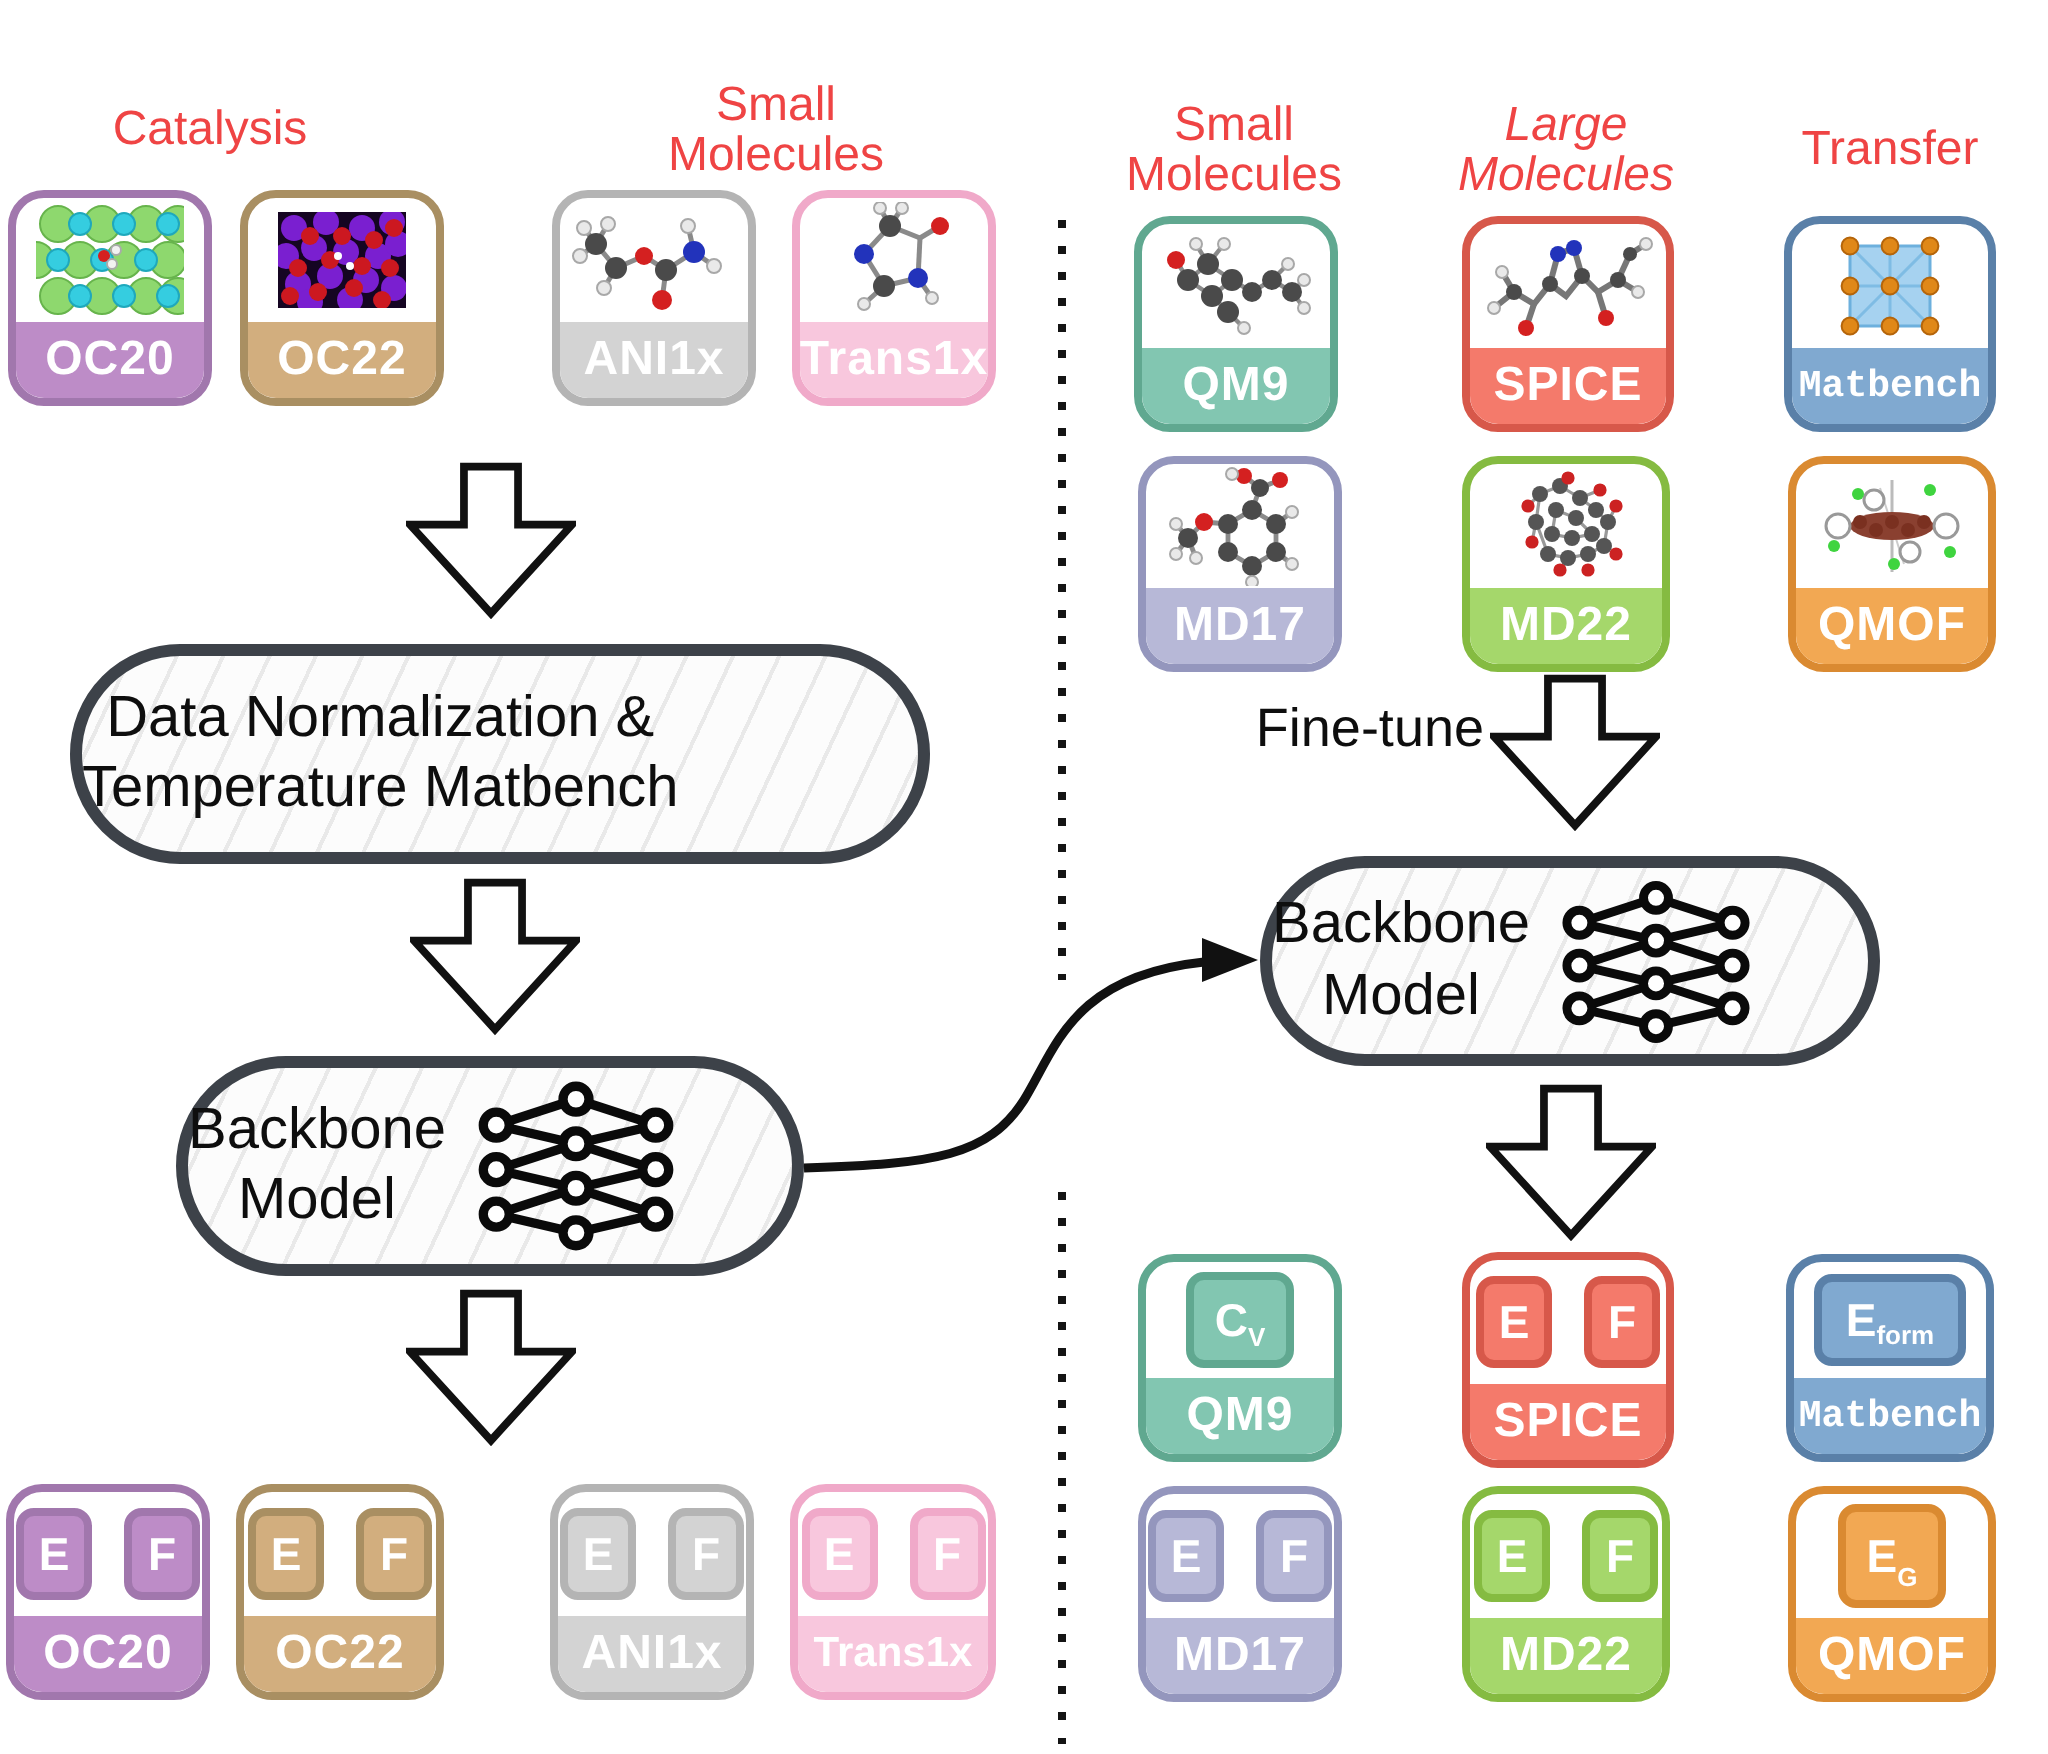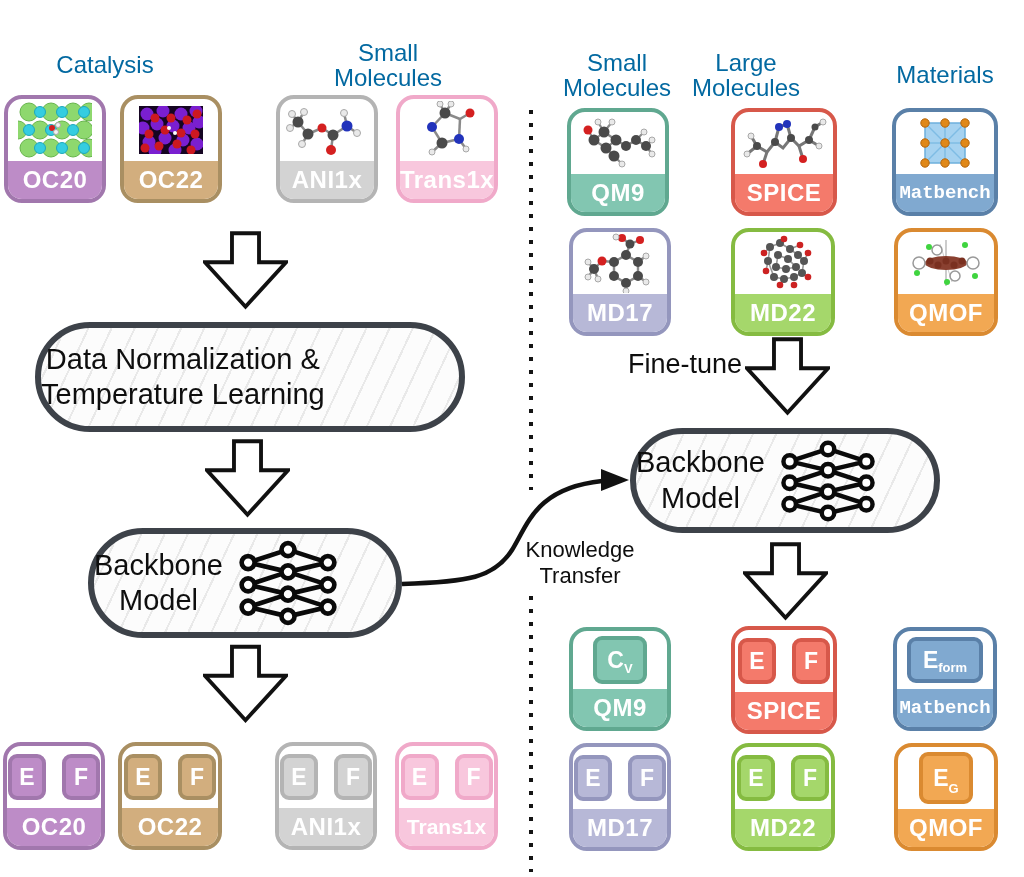--- a/index.html
+++ b/index.html
@@ -1,20 +1,20 @@
 <!DOCTYPE html>
 <html><head>
 <meta charset="utf-8">
 <style>
   html,body{margin:0;padding:0;background:#ffffff;}
   #stage{
     position:relative;width:1024px;height:877px;background:#ffffff;overflow:hidden;
     font-family:"Liberation Sans","DejaVu Sans",sans-serif;color:#0e0e0e;
   }
-  .heading{position:absolute;text-align:center;font-size:24px;line-height:1.05;color:#0369a1;}
+  .heading{position:absolute;text-align:center;font-size:24px;line-height:1.05;color:#ef4444;}
   
   .card{
     position:absolute;width:102px;height:108px;background:#fff;
     border:4px solid var(--border,#999);border-radius:18px;
     display:flex;flex-direction:column;overflow:hidden;box-sizing:border-box;
   }
   .card-img{flex:1;display:flex;align-items:center;justify-content:center;}
   .card-label{
     height:38px;flex:0 0 38px;background:var(--fill,#ccc);color:#fff;font-weight:bold;
     font-size:24px;display:flex;align-items:center;justify-content:center;letter-spacing:.5px;
@@ -57,25 +57,25 @@
 
   <div class="heading" style="left:15px;top:52px;width:180px;"><span>Catalysis</span></div>
   <div class="heading" style="left:298px;top:40px;width:180px;">
     <div>Small</div>
     <div>Molecules</div>
   </div>
   <div class="heading" style="left:527px;top:50px;width:180px;">
     <div>Small</div>
     <div>Molecules</div>
   </div>
-  <div class="heading" style="left:656px;top:50px;width:180px;">
+  <div class="heading" style="left:693px;top:50px;width:180px;font-style:italic;">
     <div>Large</div>
     <div>Molecules</div>
   </div>
-  <div class="heading" style="left:855px;top:62px;width:180px;"><span>Materials</span></div>
+  <div class="heading" style="left:855px;top:62px;width:180px;"><span>Transfer</span></div>
 
   <div class="dots" style="top:110px;height:380px;"></div>
   <div class="dots" style="top:596px;height:276px;"></div>
 
   <div class="card" style="left: 4px; top: 95px; --fill: #bd8cc7; --border: #a177ad;">
     <div class="card-img">
       <svg width="74" height="56" viewBox="0 0 74 56">
         <g stroke="#67b44c" stroke-width="1" fill="#8ed86e">
           <circle cx="11" cy="10" r="9"></circle>
             <circle cx="33" cy="10" r="9"></circle>
@@ -465,21 +465,21 @@
   </div>
   <div class="harrow" style="left:743px;top:540px;">
     <svg width="85" height="82" viewBox="0 0 88 80">
         <path d="M30 2 H58 V32 H86 L44 78 L2 32 H30 Z" fill="#fff" stroke="#111" stroke-width="4" stroke-linejoin="miter"></path>
       </svg>
   </div>
 
   <div class="pill" style="left:35px;top:322px;width:430px;height:110px;">
     <div class="pill-text">
       <div>Data Normalization &amp;</div>
-      <div>Temperature Learning</div>
+      <div>Temperature Matbench</div>
     </div>
   </div>
 
   <div class="pill" style="left:88px;top:528px;width:314px;height:110px;">
     <div class="pill-text">
       <div>Backbone</div>
       <div>Model</div>
     </div>
     <span>
       <svg width="102" height="90" viewBox="0 0 110 96">
@@ -551,24 +551,20 @@
   </div>
 
   <div style="position:absolute;left:396px;top:460px;">
     <svg width="240" height="132" viewBox="0 0 240 132">
       <path d="M6 124 C72 122 98 118 116 90 C132 64 140 28 206 21" fill="none" stroke="#111" stroke-width="4.5"></path>
       <polygon points="233,20 205,9 205,31" fill="#111"></polygon>
     </svg>
   </div>
 
   <div class="flabel" style="left:612px;top:349px;width:130px;text-align:right;">Fine-tune</div>
-  <div class="flabel two" style="left:510px;top:537px;width:140px;font-size:22px;">
-    <div>Knowledge</div>
-    <div>Transfer</div>
-  </div>
 
   <div class="card" style="left: 3px; top: 742px; --fill: #bd8cc7; --border: #a177ad;">
     <div class="badge-row">
       <div class="badge">E</div>
       <div class="badge">F</div>
     </div>
     <div class="card-label">OC20</div>
   </div>
   <div class="card" style="left: 118px; top: 742px; width: 104px; --fill: #d2ae7e; --border: #a98f62;">
     <div class="badge-row">

